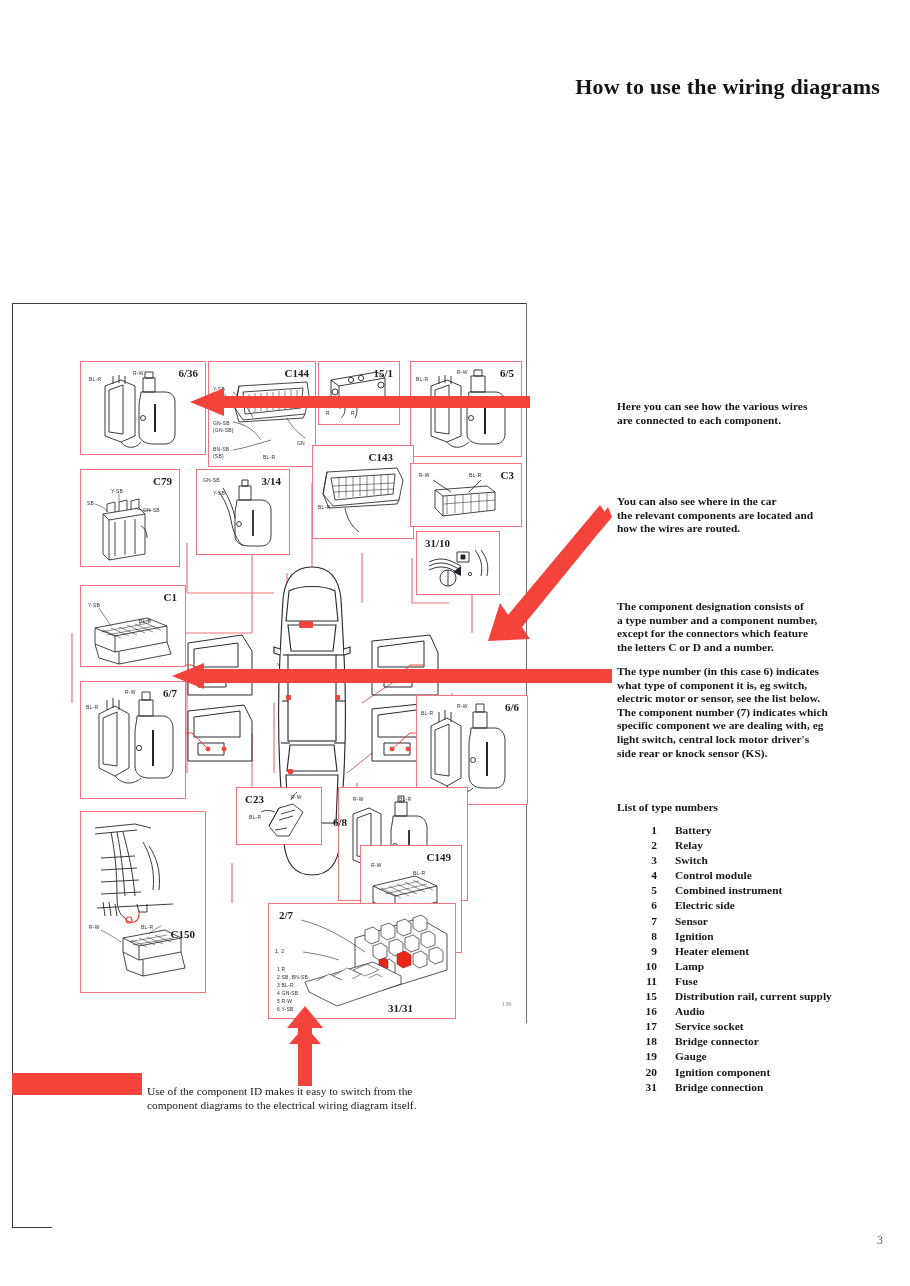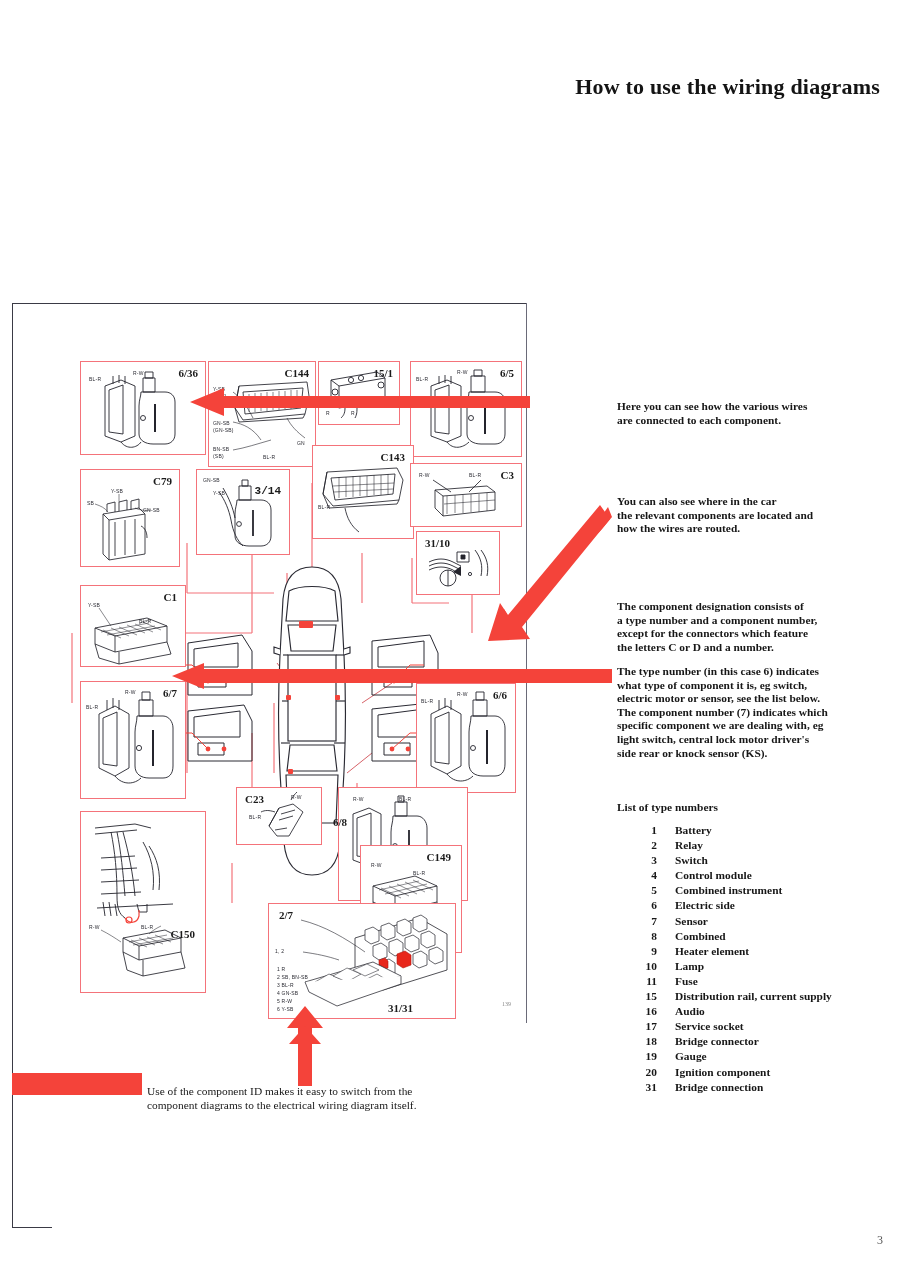--- a/index.html
+++ b/index.html
@@ -328,38 +328,38 @@
         </g>
         <g stroke="#24242c" stroke-width="0.55" fill="none">
           <path d="M14 34 C 20 36, 24 38, 27 42"></path>
           <path d="M38 24 C 38 30, 38 32, 38 32"></path>
           <path d="M70 40 C 64 41, 58 40, 54 38"></path>
         </g>
       </svg>
     </div>
 
     <div class="cbox" style="left:184px;top:166px;width:92px;height:84px;">
-      <div class="lbl" style="right:8px;top:15px;font-family:Liberation Mono, monospace;">3/14</div>
+      <div class="lbl" style="right:8px;top:5px;">3/14</div>
       <div class="wlbl" style="left:6px;top:7px;">GN-SB</div>
       <div class="wlbl" style="left:16px;top:20px;">Y-SB</div>
       <svg width="92" height="84" viewBox="0 0 92 84">
         <g stroke="#24242c" stroke-width="0.9" fill="none">
           <path d="M42 16 L54 16 L54 30 L42 30 Z"></path>
           <path d="M45 10 L51 10 L51 16 L45 16 Z"></path>
           <path d="M40 30 C40 34, 38 38, 38 44 L38 66 C38 72, 44 76, 52 76 L64 76 C70 76, 74 72, 74 66 L74 40 C74 34, 70 30, 64 30 Z"></path>
           <path d="M56 40 L56 66" stroke-width="1.8"></path>
           <circle cx="42" cy="54" r="2.4"></circle>
           <path d="M22 22 C 28 30, 32 40, 34 50 C 36 62, 40 70, 46 76"></path>
           <path d="M26 18 C 32 28, 36 38, 38 48"></path>
         </g>
       </svg>
     </div>
 
     <div class="cbox" style="left:300px;top:142px;width:100px;height:92px;">
-      <div class="lbl" style="right:8px;top:5px;text-align:center;">C143</div>
+      <div class="lbl" style="right:20px;top:5px;text-align:center;">C143</div>
       <div class="wlbl" style="left:5px;top:58px;">BL-R</div>
       <svg width="100" height="92" viewBox="0 0 100 92">
         <g stroke="#24242c" stroke-width="0.85" fill="none">
           <path d="M14 26 L84 22 L90 34 L86 54 L20 60 L10 48 Z"></path>
           <path d="M14 26 L10 48"></path>
           <path d="M18 32 L82 28 L80 48 L22 54 Z"></path>
           <g stroke-width="0.55">
             <path d="M26 31 L26 52"></path>
               <path d="M33 31 L33 51"></path>
               <path d="M40 30 L40 51"></path>
@@ -463,21 +463,21 @@
           <path d="M58 18 L72 18 L72 34 L58 34 Z"></path>
           <path d="M61 10 L69 10 L69 18 L61 18 Z"></path>
           <path d="M56 34 C56 40, 54 44, 54 50 L54 84 C54 92, 60 96, 68 96 L82 96 C88 96, 92 92, 92 84 L92 46 C92 40, 88 34, 82 34 Z"></path>
           <path d="M72 48 L72 84" stroke-width="2"></path>
           <circle cx="58" cy="66" r="2.6"></circle>
           <path d="M34 94 C 42 104, 54 102, 60 96"></path>
         </g>
       </svg>
     </div>
 
-    <div class="cbox" style="left:404px;top:380px;width:98px;height:108px;">
+    <div class="cbox" style="left:404px;top:392px;width:98px;height:108px;padding-left:12px;">
       <div class="lbl" style="right:8px;top:5px;">6/6</div>
       <div class="wlbl" style="left:4px;top:14px;">BL-R</div>
       <div class="wlbl" style="left:40px;top:7px;">R-W</div>
       <svg width="98" height="108" viewBox="0 0 98 108">
         <g stroke="#24242c" stroke-width="0.9" fill="none">
           <path d="M14 30 L30 22 L44 30 L44 82 L30 90 L14 82 Z"></path>
           <path d="M18 34 L32 28 L32 80 L18 78 Z"></path>
           <path d="M22 26 L22 16"></path>
             <path d="M28 24 L28 14"></path>
             <path d="M34 26 L34 16"></path>
@@ -735,21 +735,21 @@
     <div class="type-row">
       <span class="num">6</span>
       <span class="nm">Electric side</span>
     </div>
     <div class="type-row">
       <span class="num">7</span>
       <span class="nm">Sensor</span>
     </div>
     <div class="type-row">
       <span class="num">8</span>
-      <span class="nm">Combined</span>
+      <span class="nm">Ignition</span>
     </div>
     <div class="type-row">
       <span class="num">9</span>
       <span class="nm">Heater element</span>
     </div>
     <div class="type-row">
       <span class="num">10</span>
       <span class="nm">Lamp</span>
     </div>
     <div class="type-row">

